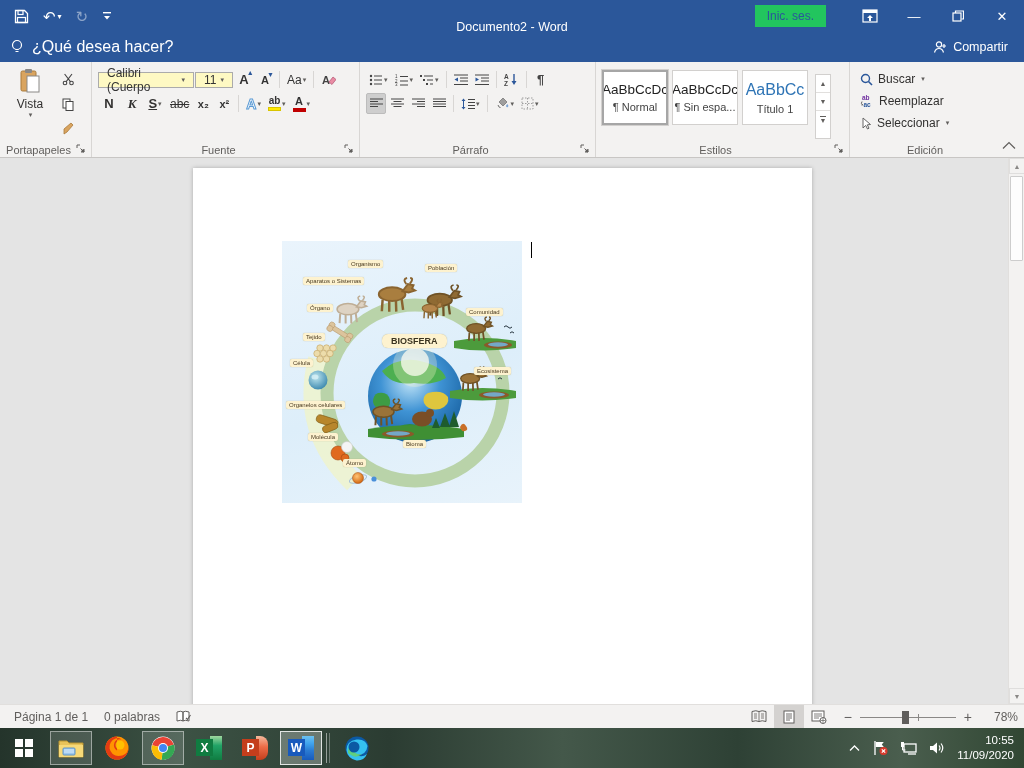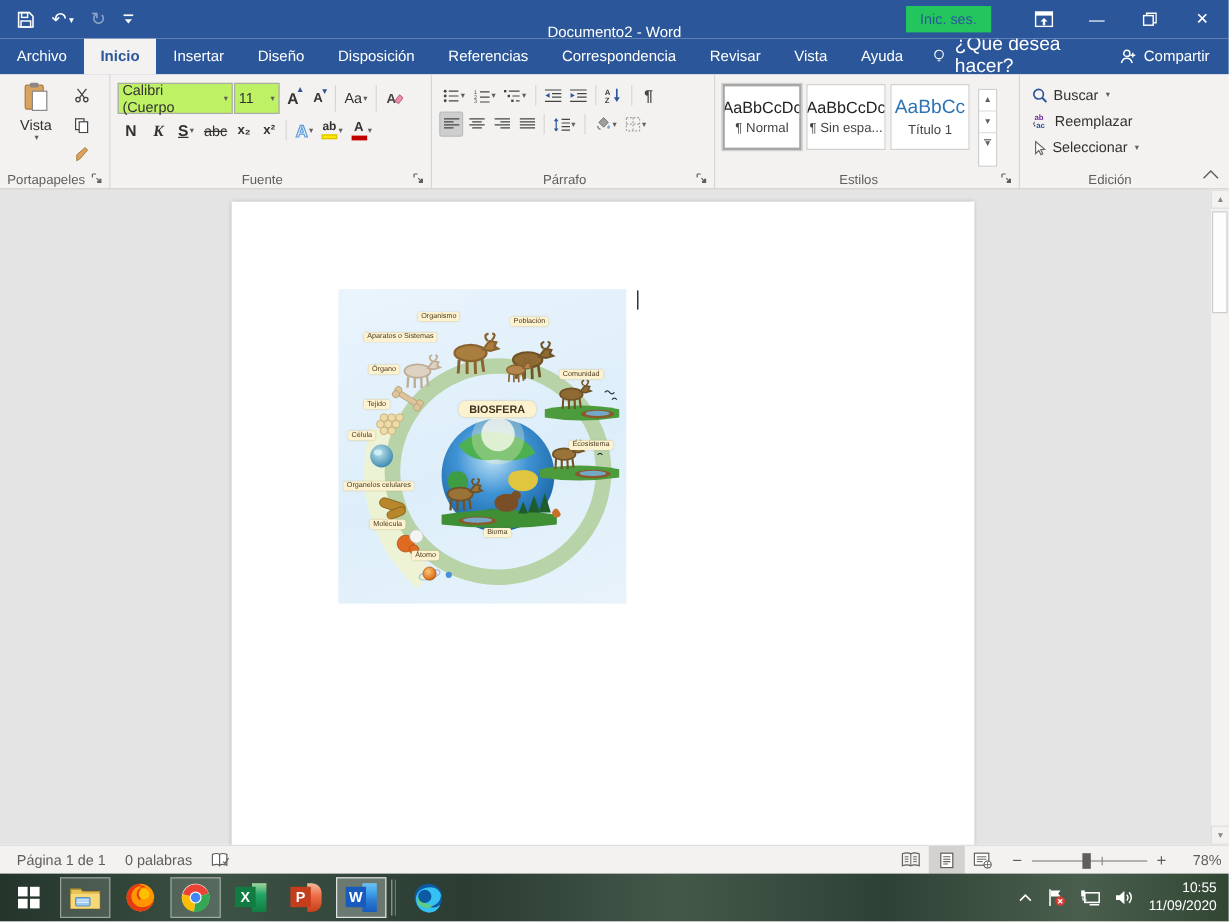--- a/index.html
+++ b/index.html
@@ -38,21 +38,21 @@
   .vsep { width:1px; background:#d8d6d4; margin:2px 3px; align-self:stretch; }
 
   
   .paste-big { display:flex; flex-direction:column; align-items:center; width:48px; padding-top:2px; cursor:pointer; border-radius:2px; }
   .paste-label { font-size:12px; color:#323130; margin-top:3px; }
   .clip-col { display:flex; flex-direction:column; gap:4px; margin-left:4px; padding-top:3px; }
 
   
   .fgrid { display:flex; flex-direction:column; gap:3px; padding-top:3px; }
   .frow { display:flex; align-items:center; gap:1px; }
-  .combo { background:#bef264; border:1px solid #ababab; height:26px; display:flex; align-items:center; padding:0 3px; font-size:12px; color:#333; cursor:pointer; }
+  .combo { background:#fef9c3; border:1px solid #ababab; height:16px; display:flex; align-items:center; padding:0 8px; font-size:12px; color:#333; cursor:pointer; }
   .combo .ddarrow { margin-left:auto; padding-left:4px; }
   .fontname { width:96px; }
   .fontsize { width:38px; }
   .ltr { font-size:13px; color:#323130; font-weight:bold; }
   .ltr-u { text-decoration:underline; }
   .ltr-i { font-style:italic; font-family:"Liberation Serif","DejaVu Serif",serif; }
   .ltr-s { text-decoration:line-through; font-weight:normal; font-size:12px; }
   .growA { position:relative; font-weight:bold; font-size:13px; }
   .growA .mark { position:absolute; top:-3px; right:-5px; font-size:7px; color:#2b579a; }
   .effectA { font-weight:bold; font-size:14px; color:#fff; -webkit-text-stroke:1px #5b9bd5; }
@@ -173,32 +173,20 @@
       <svg width="12" height="12" viewBox="0 0 12 12">
           <rect x="1" y="3" width="8" height="8" fill="none" stroke="#fff" stroke-width="1.2"></rect>
           <path d="M3.5 3 v-2 h8 v8 h-2" fill="none" stroke="#fff" stroke-width="1.2"></path>
         </svg>
     </span>
     <span class="winbtn">✕</span>
   </div>
 </div>
 
 <div class="tabrow">
-  <div id="tabs-container" style="display:flex;">
-      <div class="tab">Archivo</div>
-      <div class="tab active">Inicio</div>
-      <div class="tab">Insertar</div>
-      <div class="tab">Diseño</div>
-      <div class="tab">Disposición</div>
-      <div class="tab">Referencias</div>
-      <div class="tab">Correspondencia</div>
-      <div class="tab">Revisar</div>
-      <div class="tab">Vista</div>
-      <div class="tab">Ayuda</div>
-    </div>
   <div class="helpzone">
     <svg width="14" height="16" viewBox="0 0 14 16">
         <circle cx="7" cy="6" r="4.5" fill="none" stroke="#fff" stroke-width="1.2"></circle>
         <path d="M5.5 10.5 h3 M5.5 12.5 h3" stroke="#fff" stroke-width="1.1"></path>
       </svg>
     <span>¿Qué desea hacer?</span>
   </div>
   <div class="share">
     <svg width="14" height="14" viewBox="0 0 14 14">
         <circle cx="6" cy="4.5" r="2.6" fill="none" stroke="#fff" stroke-width="1.2"></circle>

